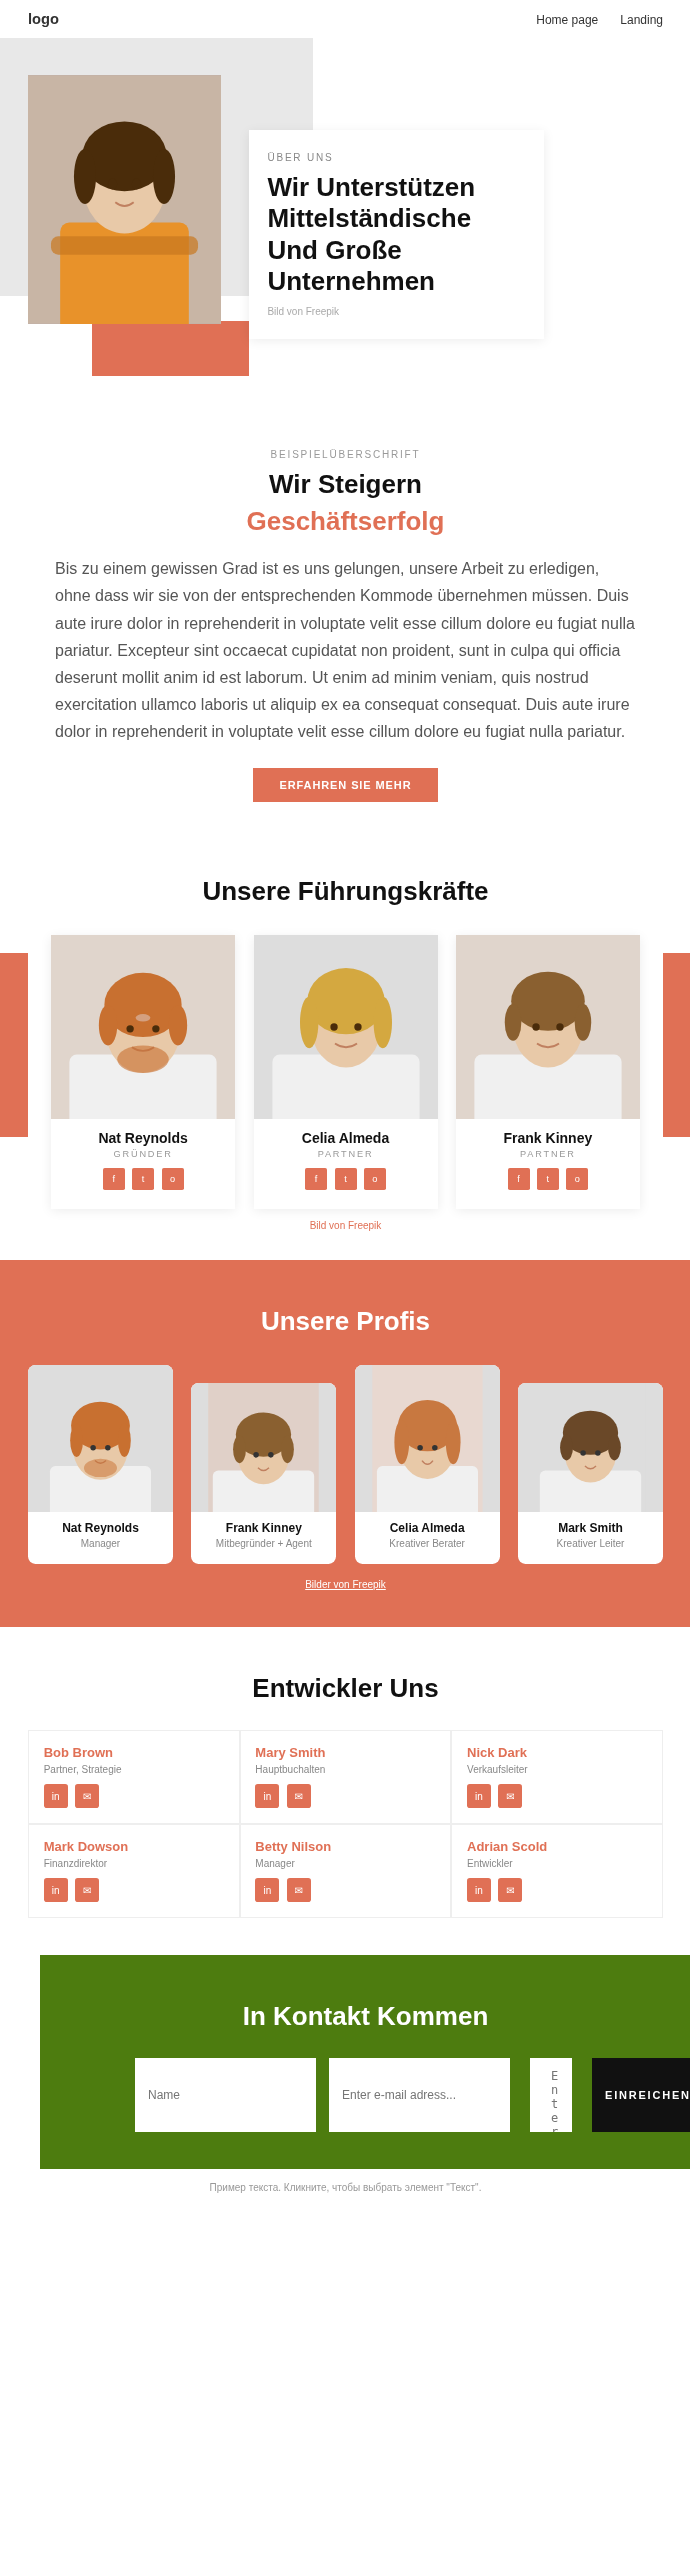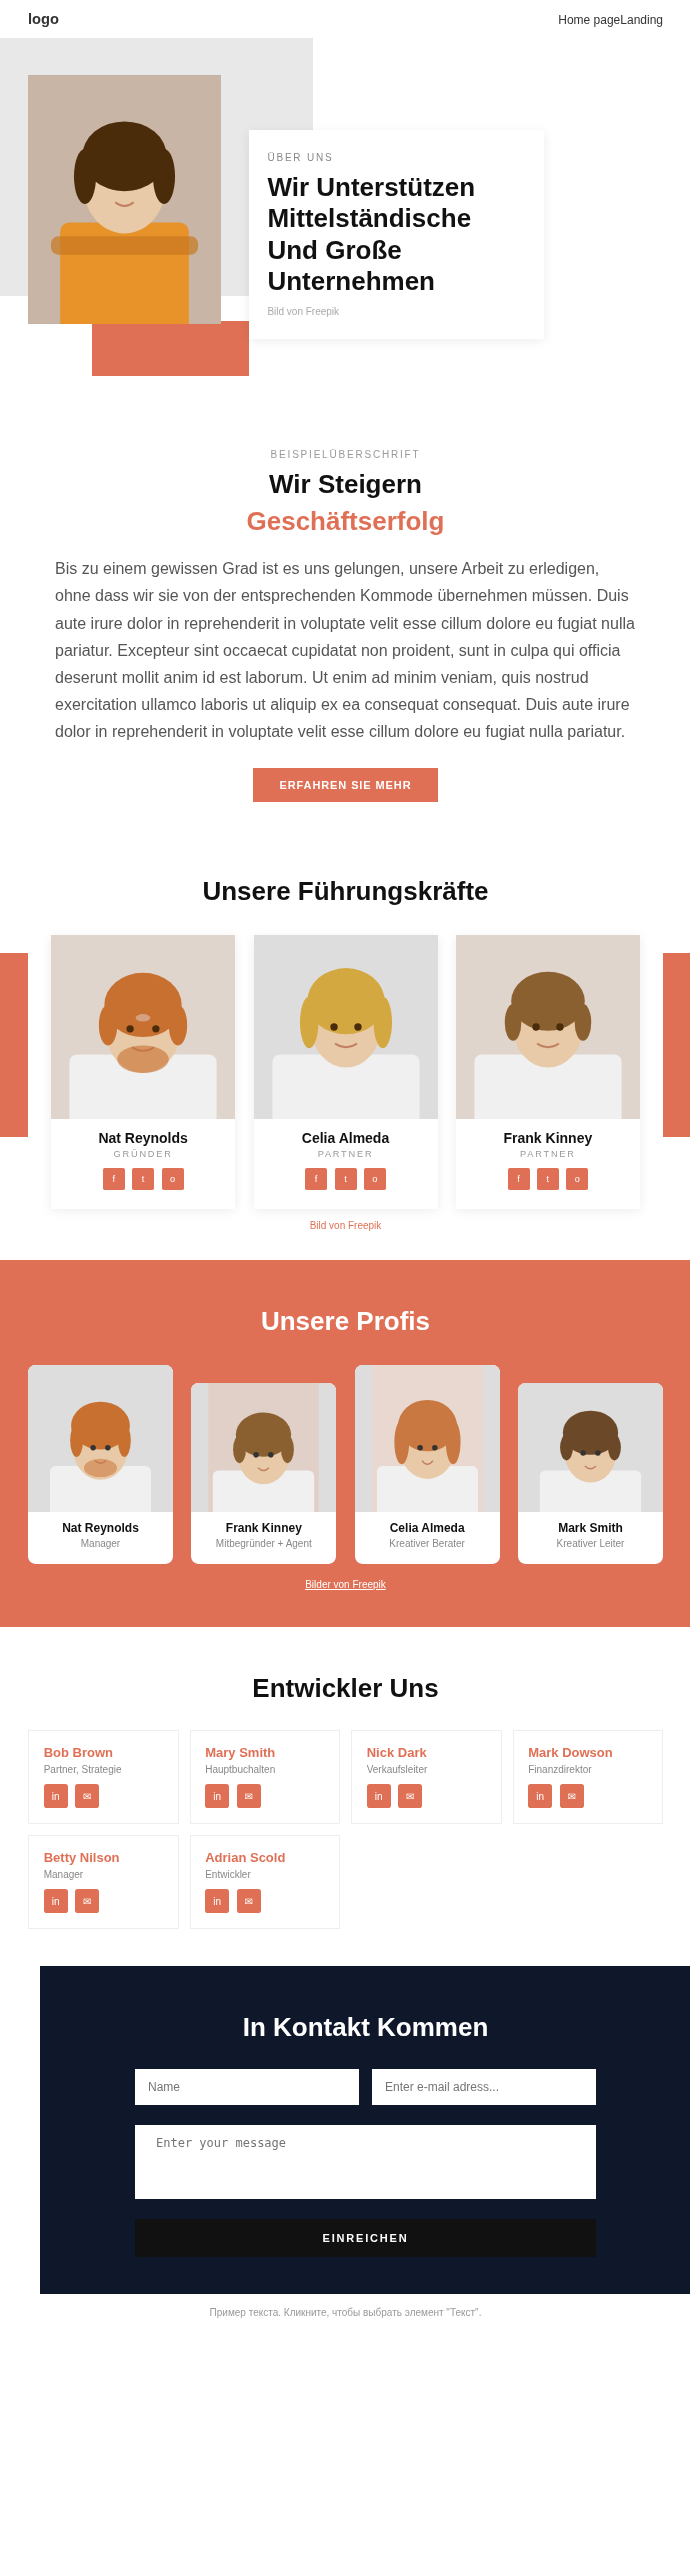--- a/index.html
+++ b/index.html
@@ -3,21 +3,21 @@
   <meta charset="utf-8">
   <style>
     * { margin: 0; padding: 0; box-sizing: border-box; }
     body { font-family: Arial, sans-serif; width: 691px; background: #fff; overflow-x: hidden; }
     
     
     nav {
       display: flex; justify-content: space-between; align-items: flex-end;
       padding: 11px 28px; background: #fff;
     }
-    .nav-links { display: flex; }
+    .nav-links { display: flex; gap: 22px; }
     .nav-links a { text-decoration: none; color: #333; font-size: 12px; }
 
     
     .hero {
       position: relative; background: #fff; padding: 37px 28px 55px;
       min-height: 295px;
     }
     .hero-bg-rect-top {
       position: absolute; top: 0; left: 0;
       width: 313px; height: 258px; background: #e8e8e8; z-index: 0;
@@ -109,37 +109,37 @@
     }
     .profis-card-photo svg { width: 100%; height: 100%; }
     .profis-card-name { font-size: 12px; font-weight: 700; color: #111; margin: 9.2px 0 2.8px; }
     .profis-card-role { font-size: 10px; color: #888; }
     .profis-freepik { text-align: center; font-size: 10px; color: #fff; margin-top: 14.7px; }
     .profis-freepik a { color: #fff; text-decoration: underline; }
 
     
     .contact-section { padding: 46px 28px 37px; background: #fff; }
     .contact-title { text-align: center; font-size: 26px; font-weight: 800; color: #111; margin-bottom: 26px; }
-    .contact-grid { display: grid; grid-template-columns: repeat(4, 1fr); gap: 11px; }
+    .contact-grid { display: grid; grid-template-columns: repeat(3, 1fr); }
     .contact-card {
       border: 0.9px solid #eee; padding: 14.7px;
     }
     .contact-card-name { font-size: 13px; font-weight: 700; color: #e07055; margin-bottom: 3.7px; }
     .contact-card-role { font-size: 10px; color: #888; margin-bottom: 9.2px; }
     .contact-card-icons { display: flex; gap: 7.4px; }
     .contact-icon {
       width: 24px; height: 24px; background: #e07055; color: #fff;
       display: flex; align-items: center; justify-content: center;
       font-size: 10px; border-radius: 2.8px;
     }
 
     
-    .cta-section { background: #0f172a; padding: 46px 37px 37px; margin-left: 40px; }
+    .cta-section { background: #4d7c0f; padding: 46px 37px 37px; margin-left: 40px; }
     .cta-title { text-align: center; font-size: 26px; font-weight: 800; color: #fff; margin-bottom: 26px; }
-    .cta-form { display: flex; flex-direction: column; gap: 20px; max-width: 461px; margin: 0 auto; }
+    .cta-form { display: flex; flex-direction: row; gap: 20px; max-width: 461px; margin: 0 auto; }
     .cta-row { display: flex; gap: 13px; }
     .cta-input {
       flex: 1; padding: 11px 13px; border: none; outline: none;
       font-size: 12px; color: #999; background: #fff;
     }
     .cta-textarea {
       width: 100%; padding: 11px 21px; border: none; outline: none;
       font-size: 12px; color: #999; background: #fff; height: 74px; resize: none;
     }
     .cta-btn {

